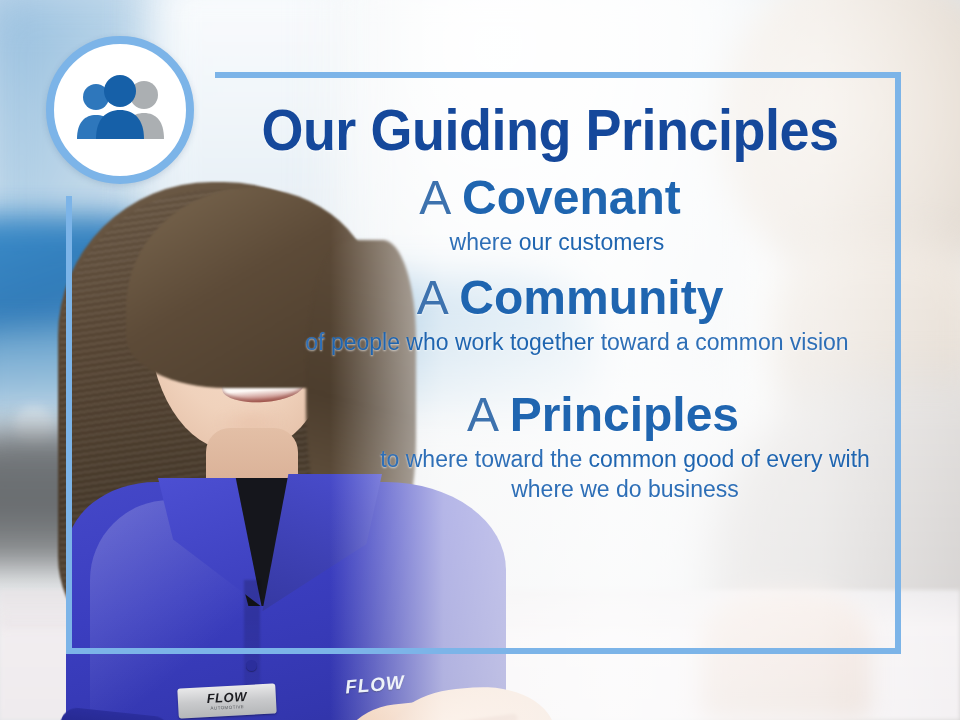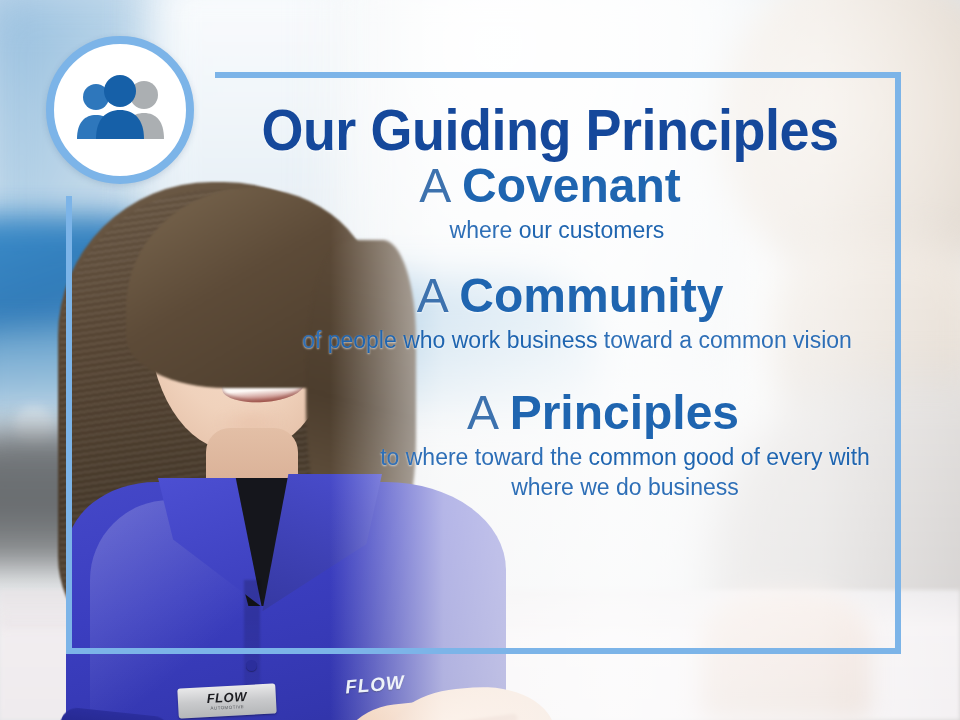--- a/index.html
+++ b/index.html
@@ -324,23 +324,23 @@
   .p-body {
     font-size: 23px;
     line-height: 1.32;
     color: #2e6fb7;
     font-weight: normal;
     margin-top: 4px;
     text-shadow: 0 1px 2px rgba(255,255,255,.7);
   }
   .p-body b { font-weight: normal; color: #1f65b0; }
 
-  .p1 { margin-top: 2px; }
+  .p1 { margin-top: 14px; }
   .p1 .p-body { padding-left: 14px; }
-  .p2 { margin-top: 26px; }
+  .p2 { margin-top: 16px; }
   .p2 .p-head { padding-left: 40px; }
   .p2 .p-body { padding-left: 54px; }
   .p3 { margin-top: 32px; }
   .p3 .p-head { padding-left: 106px; }
   .p3 .p-body { padding-left: 150px; }
 </style>
 </head>
 <body>
 
 <div class="stage">
@@ -432,21 +432,21 @@
       <div class="p-body">
         <span>where </span><b>our customers</b><span></span>
       </div>
     </div>
 
     <div class="principle p2">
       <div class="p-head">
         <span class="lead">A </span><span class="key">Community</span>
       </div>
       <div class="p-body">
-        <span>of </span><b>people who work business</b><span> toward a common vision</span>
+        <span>of </span><b>people who work together</b><span> toward a common vision</span>
       </div>
     </div>
 
     <div class="principle p3">
       <div class="p-head">
         <span class="lead">A </span><span class="key">Principles</span>
       </div>
       <div class="p-body">
         <span>to where toward the </span><b>common good of every with</b><span> where we do business</span>
       </div>

